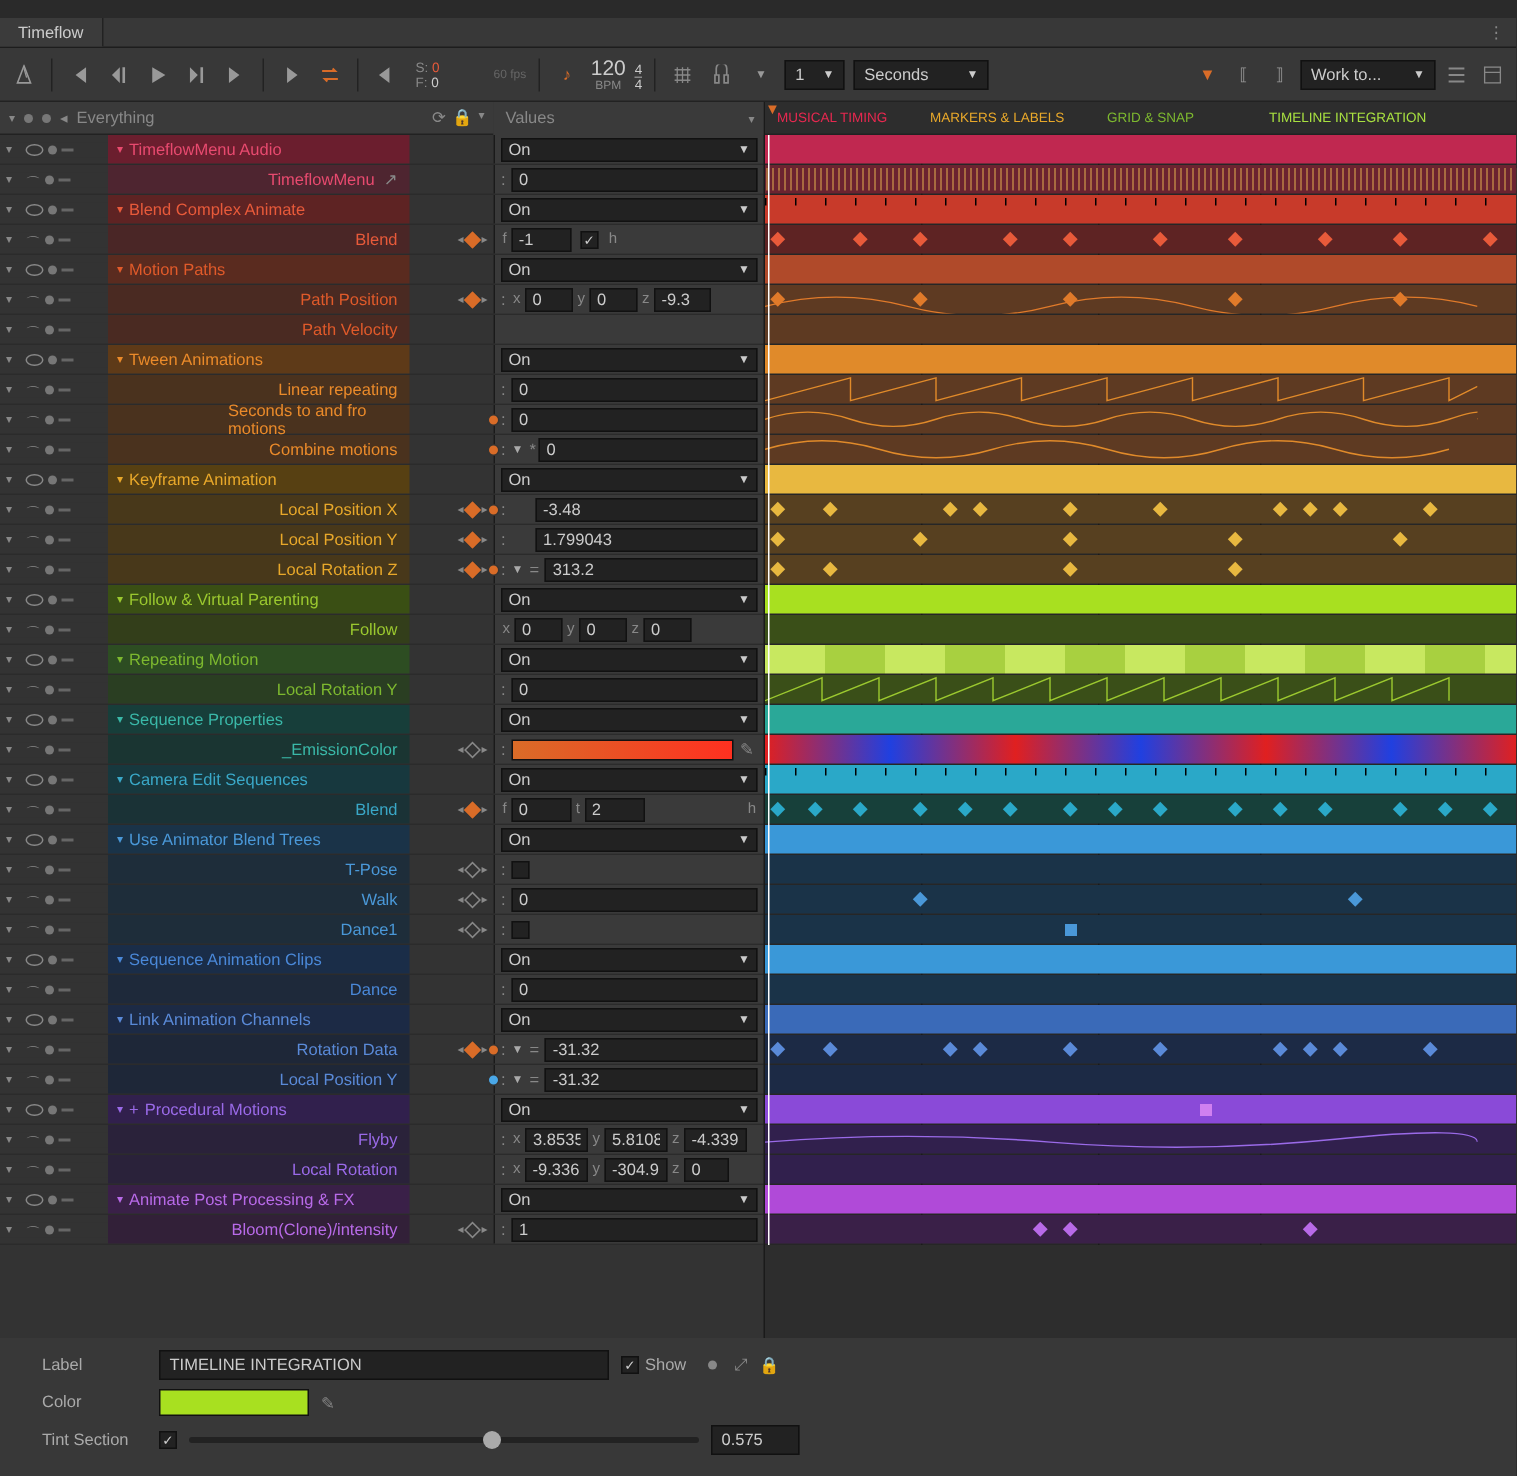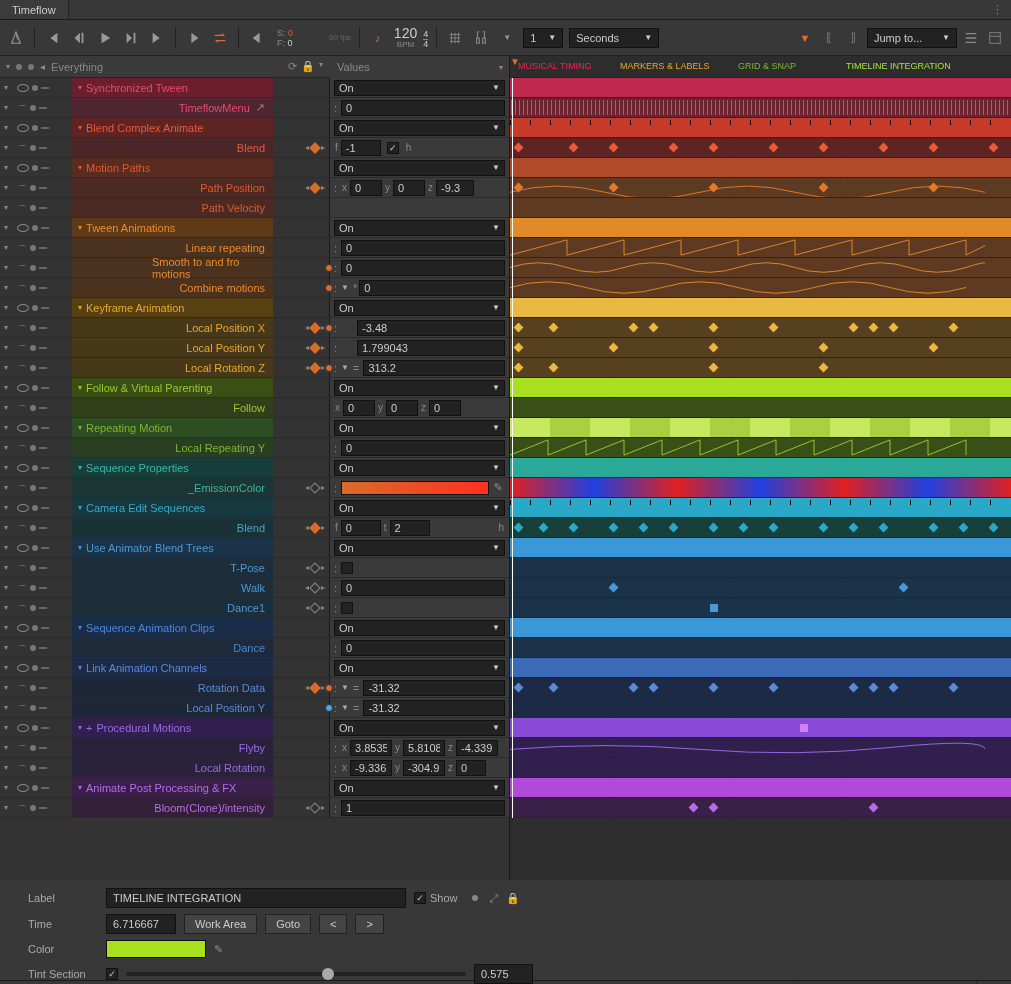--- a/index.html
+++ b/index.html
@@ -1,19 +1,19 @@
 <!DOCTYPE html>
 <html><head>
 <meta charset="utf-8">
 <style>
 * { margin: 0; padding: 0; box-sizing: border-box; font-family: -apple-system, BlinkMacSystemFont, "Segoe UI", Arial, sans-serif; }
 body { background: #2a2a2a; color: #aaa; font-size: 11px; width: 1011px; height: 984px; overflow: hidden; position: relative; }
 
 
-.titlebar { background:#383838; height:20px; display:flex; align-items:center; border-bottom:1px solid #1d1d1d;}
+.titlebar { background:#383838; height:20px; display:flex; align-items:center; border-bottom:1px solid #1d1d1d;margin-top:12px;}
 .titlebar .tab { background:#3b3b3b; color:#ccc; padding:2px 12px; height:100%; display:flex; align-items:center; border-right:1px solid #222;}
 .titlebar .menu-dots { margin-left:auto; padding-right:8px; color:#888;}
 
 
 .toolbar { background:#383838; height:36px; display:flex; align-items:center; padding:2px 6px; gap:6px; border-bottom:1px solid #222;}
 .tool-btn { width:20px; height:20px; display:flex; align-items:center; justify-content:center; color:#999; cursor:pointer;}
 .tool-btn svg { width:14px; height:14px; fill:#999;}
 .tool-btn.orange svg { fill:#d96c28; }
 .tool-btn.orange { color:#d96c28;}
 .divider-v { width:1px; height:22px; background:#222; margin:0 2px;}
@@ -254,21 +254,21 @@
   <div class="sel" style="width:90px">
       <span>Seconds</span>
       <span class="caret">▼</span>
     </div>
 
   <div class="toolbar-right">
     <div class="tool-btn orange">▼</div>
     <div class="tool-btn">⟦</div>
     <div class="tool-btn">⟧</div>
     <div class="sel" style="width:90px">
-        <span>Jump to...</span>
+        <span>Work to...</span>
         <span class="caret">▼</span>
       </div>
     <div class="tool-btn">
         <svg viewBox="0 0 16 16">
           <path d="M2 3h12M2 8h12M2 13h12" stroke="#888" stroke-width="1.5"></path>
         </svg>
       </div>
     <div class="tool-btn">
         <svg viewBox="0 0 16 16">
           <rect x="2" y="2" width="12" height="12" fill="none" stroke="#888"></rect>
@@ -305,21 +305,21 @@
     <div class="track-list" id="track-list">
         <div class="track-row sect-crimson">
     <div class="row-icons">
             <span style="font-size:8px;color:#888">▾</span>
   <span style="width:12px;height:8px;border:1px solid #888;border-radius:50%"></span>
   <span style="width:6px;height:6px;border-radius:50%;background:#777"></span>
   <span style="width:8px;height:2px;background:#666"></span>
           </div>
     <div class="row-label ">
       <span style="font-size:8px;margin-right:4px">▾</span>
-            <span>Synchronized Tween</span>
+            <span>TimeflowMenu Audio</span>
     </div>
     <div class="row-keys" style="position:relative"></div>
     <div class="row-value">
             <div class="val-sel">
               <span>On</span>
               <span class="caret">▼</span>
             </div>
           </div>
         </div>
         <div class="track-row sect-crimson sub-row">
@@ -473,21 +473,21 @@
           </div>
         </div>
         <div class="track-row sect-orange sub-row">
     <div class="row-icons">
             <span style="font-size:8px;color:#888">▾</span>
   <span style="font-size:10px;color:#888">⌒</span>
   <span style="width:6px;height:6px;border-radius:50%;background:#777"></span>
   <span style="width:8px;height:2px;background:#666"></span>
           </div>
     <div class="row-label indent2">
-      <span>Smooth to and fro motions</span>
+      <span>Seconds to and fro motions</span>
     </div>
     <div class="row-keys" style="position:relative">
             <span style="position:absolute;right:-4px;width:8px;height:8px;background:#d96c28;border-radius:50%;border:1px solid #333"></span>
           </div>
     <div class="row-value">
             <span class="colon">:</span>
             <input class="val-input" value="0" style="">
           </div>
         </div>
         <div class="track-row sect-orange sub-row">
@@ -654,21 +654,21 @@
           </div>
         </div>
         <div class="track-row sect-green sub-row">
     <div class="row-icons">
             <span style="font-size:8px;color:#888">▾</span>
   <span style="font-size:10px;color:#888">⌒</span>
   <span style="width:6px;height:6px;border-radius:50%;background:#777"></span>
   <span style="width:8px;height:2px;background:#666"></span>
           </div>
     <div class="row-label indent2">
-      <span>Local Repeating Y</span>
+      <span>Local Rotation Y</span>
     </div>
     <div class="row-keys" style="position:relative"></div>
     <div class="row-value">
             <span class="colon">:</span>
             <input class="val-input" value="0" style="">
           </div>
         </div>
         <div class="track-row sect-teal">
     <div class="row-icons">
             <span style="font-size:8px;color:#888">▾</span>
@@ -1324,28 +1324,20 @@
     <input class="bp-input" style="width: 300px;" value="TIMELINE INTEGRATION">
     <label style="display:flex;align-items:center;gap:4px">
       <span class="checkbox checked"></span>
         <span>Show</span>
     </label>
     <span class="dot" style="background:#888;margin-left:6px"></span>
     <span style="color:#888;margin-left:4px">⤢</span>
     <span style="color:#888">🔒</span>
   </div>
   <div class="bp-row">
-    <div class="bp-label">Time</div>
-    <input class="bp-input" style="width: 70px;" value="6.716667">
-    <button class="bp-btn">Work Area</button>
-    <button class="bp-btn">Goto</button>
-    <button class="bp-btn">&lt;</button>
-    <button class="bp-btn">&gt;</button>
-  </div>
-  <div class="bp-row">
     <div class="bp-label">Color</div>
     <div class="bp-color-sw"></div>
     <span style="color:#888">✎</span>
   </div>
   <div class="bp-row">
     <div class="bp-label">Tint Section</div>
     <span class="checkbox checked"></span>
     <div class="slider">
         <div class="thumb" style="left:57.5%"></div>
       </div>

